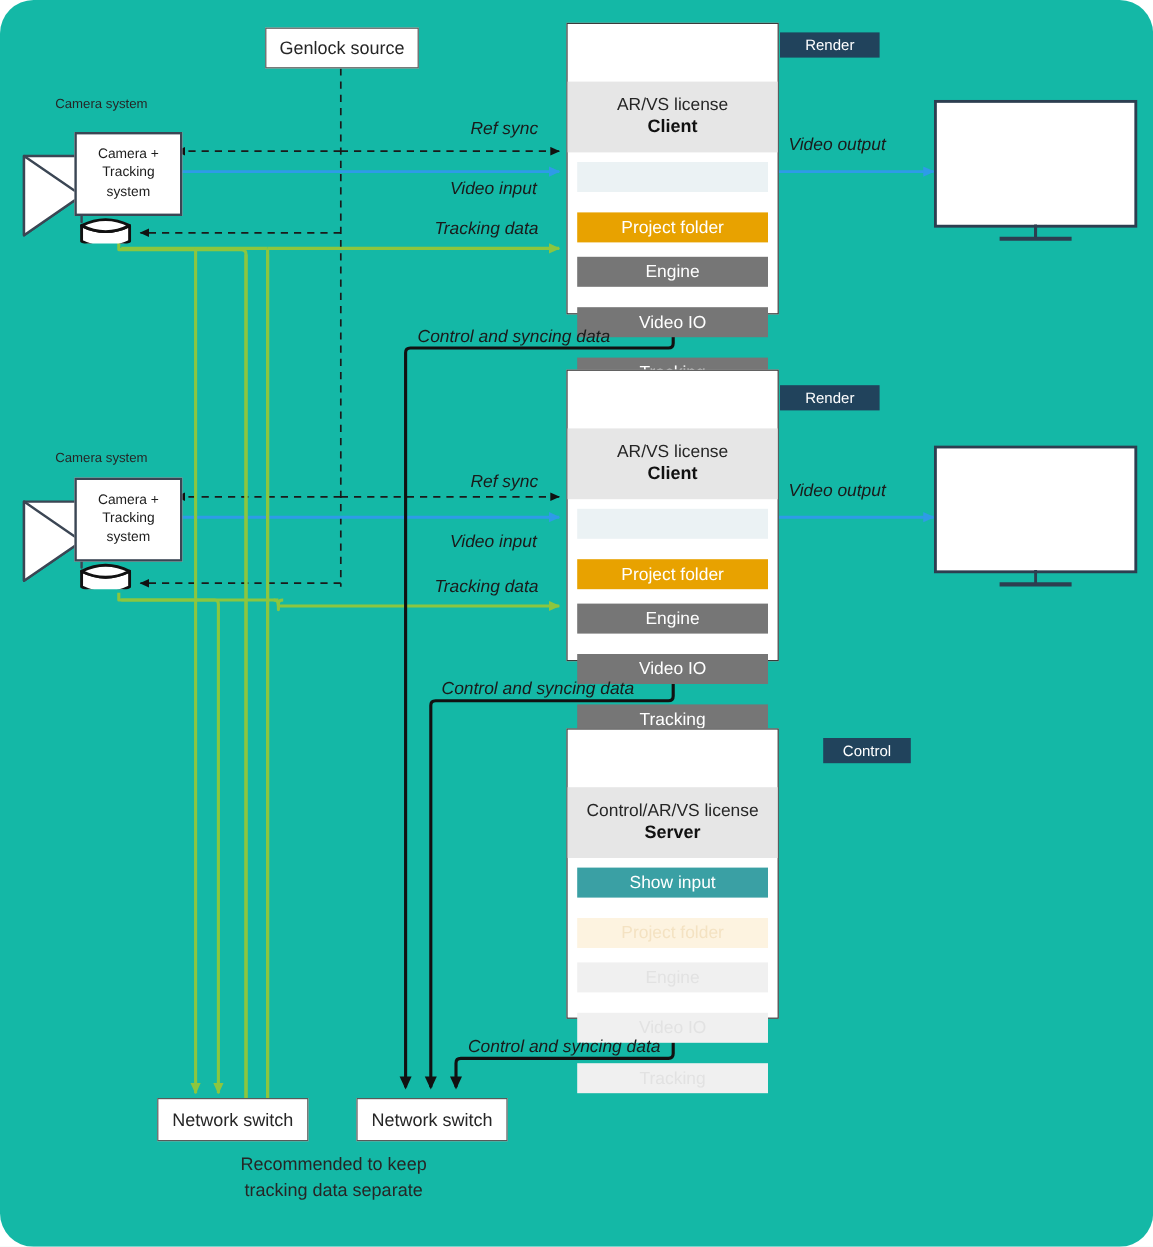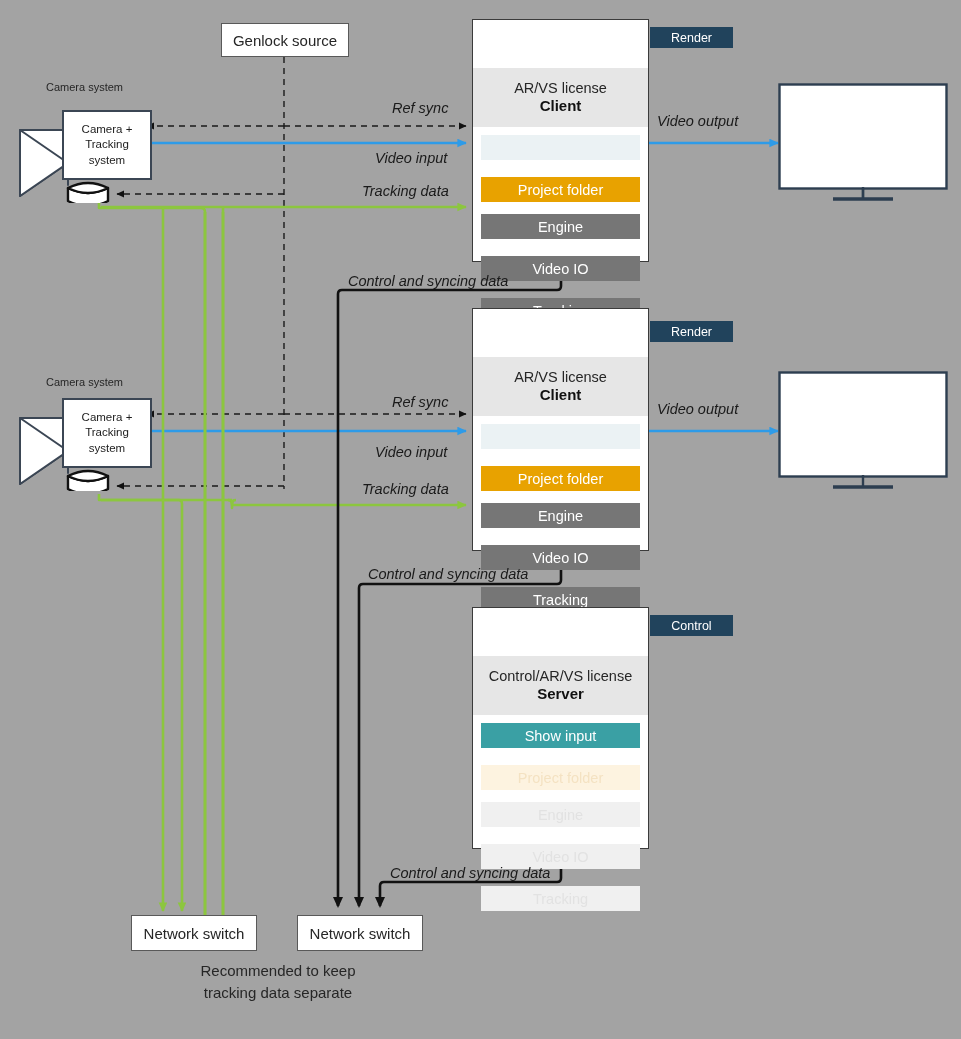--- a/index.html
+++ b/index.html
@@ -6,21 +6,22 @@
   body{
     font-family:"Liberation Sans","DejaVu Sans",sans-serif;
     color:#1a1a1a;
     -webkit-font-smoothing:antialiased;
   }
   #stage{
     position:relative;
     width:961px;
     height:1039px;
     overflow:hidden;
-    background:#a3a3a3;
+    background:#14b8a6;
+    border-radius:28px;
   }
   #wires{position:absolute;left:0;top:0;width:961px;height:1039px;}
 
   
   .node{position:absolute;box-sizing:border-box;}
 
   
   .plainbox{
     border:1px solid #595959;
     background:#ffffff;
@@ -252,21 +253,21 @@
     </div>
     <div class="machine-body">
       <div class="row empty-show"></div>
       <div class="row project gap">Project folder</div>
       <div class="row grey">Engine</div>
       <div class="row grey">Video IO</div>
       <div class="row grey">Tracking</div>
     </div>
   </div>
 
-  <div class="badge" style="left:650px;top:615px;width:83px;">
+  <div class="badge" style="left:686px;top:615px;width:73px;">
     <span>Control</span>
   </div>
 
   <div class="node machine" style="left:472px;top:607px;width:177px;height:242px;">
     <div class="machine-head">
       <span class="lic">Control/AR/VS license</span>
       <span class="role">Server</span>
     </div>
     <div class="machine-body">
       <div class="row showfile">Show input</div>

